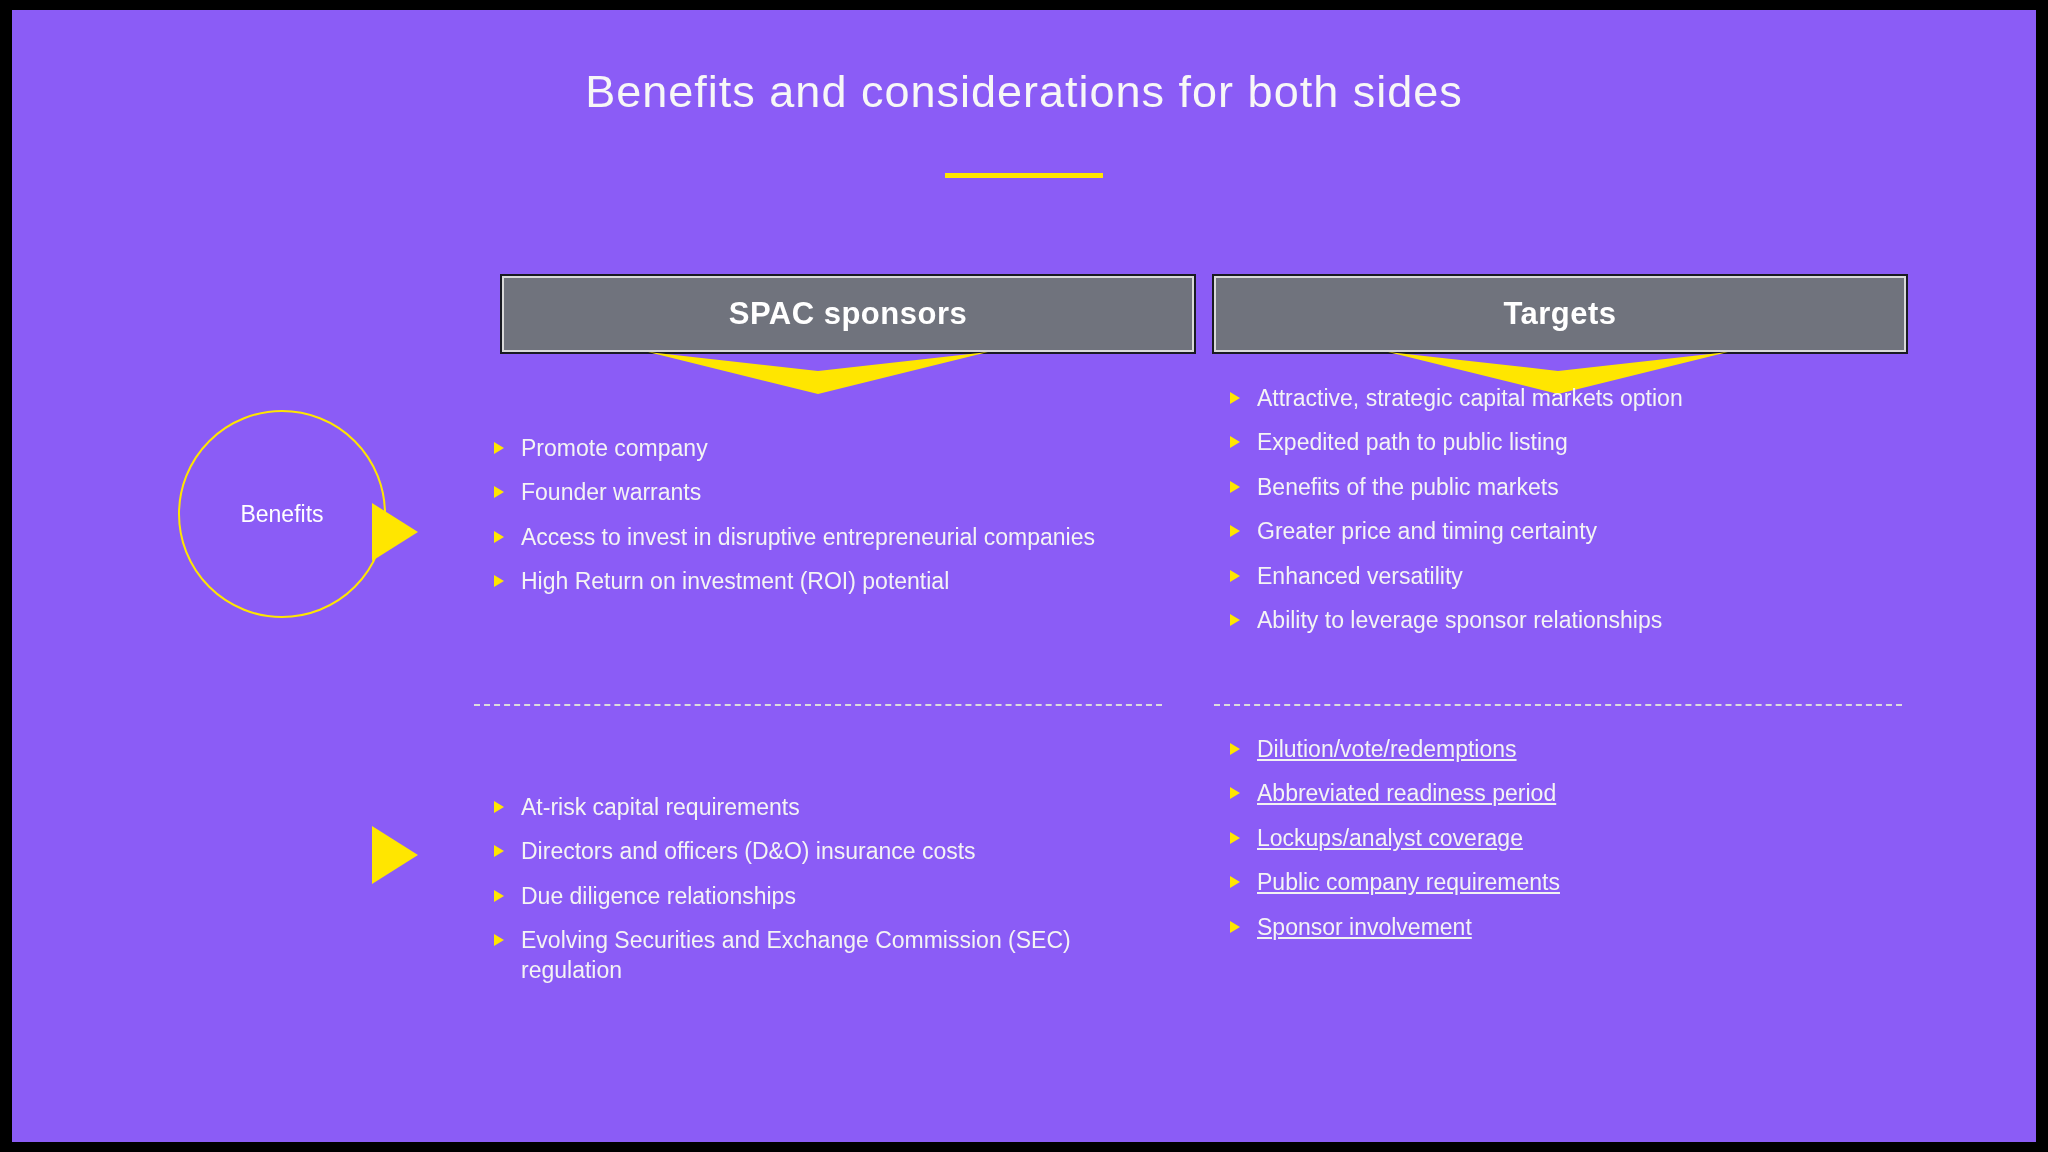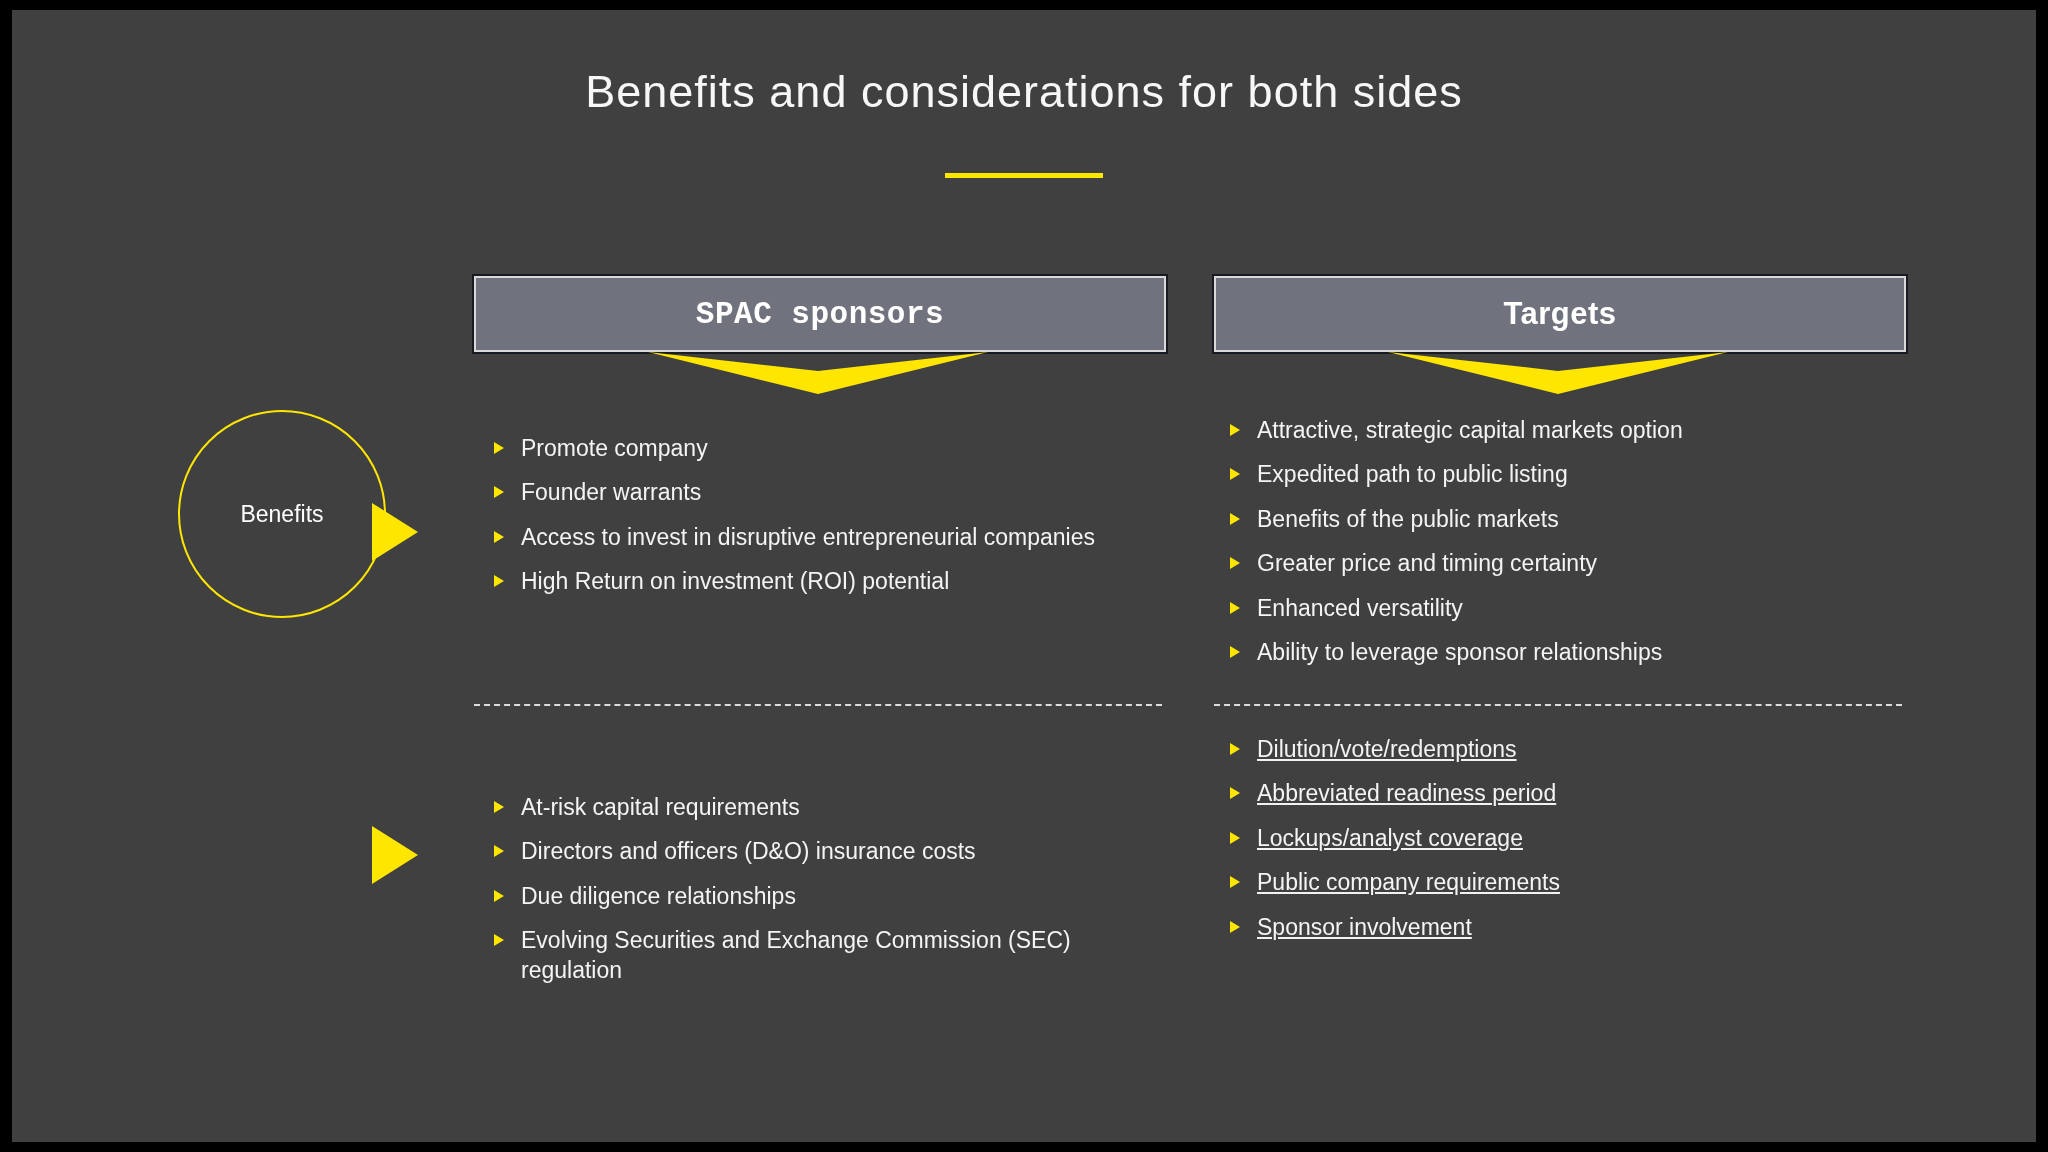--- a/index.html
+++ b/index.html
@@ -5,21 +5,21 @@
   html,body { margin:0; padding:0; }
   body {
     width:2048px; height:1152px;
     background:#000;
     font-family:"Liberation Sans", sans-serif;
     position:relative;
     overflow:hidden;
   }
   .slide {
     position:absolute; left:12px; top:10px; right:12px; bottom:10px;
-    background:#404040;
+    background:#8b5cf6;
     color:#f2f2f2;
   }
   .title {
     position:absolute; top:56px; left:0; width:100%;
     text-align:center;
     font-size:45px; font-weight:300; letter-spacing:1px;
     color:#f7f7f7;
   }
   .title-rule {
     position:absolute; top:163px; left:50%; transform:translateX(-50%);
@@ -27,21 +27,21 @@
   }
   .header-box {
     position:absolute; top:266px; width:688px; height:72px;
     background:#70737d;
     border:2px solid #d9d9d9;
     outline:2px solid #191b22;
     display:flex; align-items:center; justify-content:center;
     font-size:31px; font-weight:bold; color:#ffffff;
     letter-spacing:0.5px;
   }
-  .header-box.col0 { left:462px;font-family:Liberation Mono, monospace; }
+  .header-box.col0 { left:490px; }
   .header-box.col1 { left:1202px; }
   .down-arrow {
     position:absolute; top:342px; width:340px; height:42px;
     background:#ffe600;
     clip-path:polygon(0 0, 50% 45%, 100% 0, 50% 100%);
   }
   .down-arrow.col0 { left:636px; }
   .down-arrow.col1 { left:1376px; }
   .role-circle {
     position:absolute; left:166px; width:204px; height:204px;
@@ -65,21 +65,21 @@
     margin:0 0 15px 0;
     font-size:23px; line-height:1.28; color:#f4f4f4;
   }
   .bullet {
     flex:none; width:0; height:0; margin-top:8px;
     border-left:10px solid #ffe600;
     border-top:6px solid transparent;
     border-bottom:6px solid transparent;
   }
   .list.spac-benefits        { left:482px; top:424px; width:640px; }
-  .list.targets-benefits     { left:1218px; top:406px; width:660px; }
+  .list.targets-benefits     { left:1218px; top:374px; width:660px; }
   .list.spac-considerations  { left:482px; top:747px; width:640px;margin-top:36px; }
   .list.targets-considerations { left:1218px; top:725px; width:660px;text-decoration:underline; }
   .divider {
     position:absolute; top:694px; height:0;
     border-top:2px dashed #dcdcdc;
   }
   .divider.col0 { left:462px; width:688px; }
   .divider.col1 { left:1202px; width:688px; }
 </style>
 </head>

